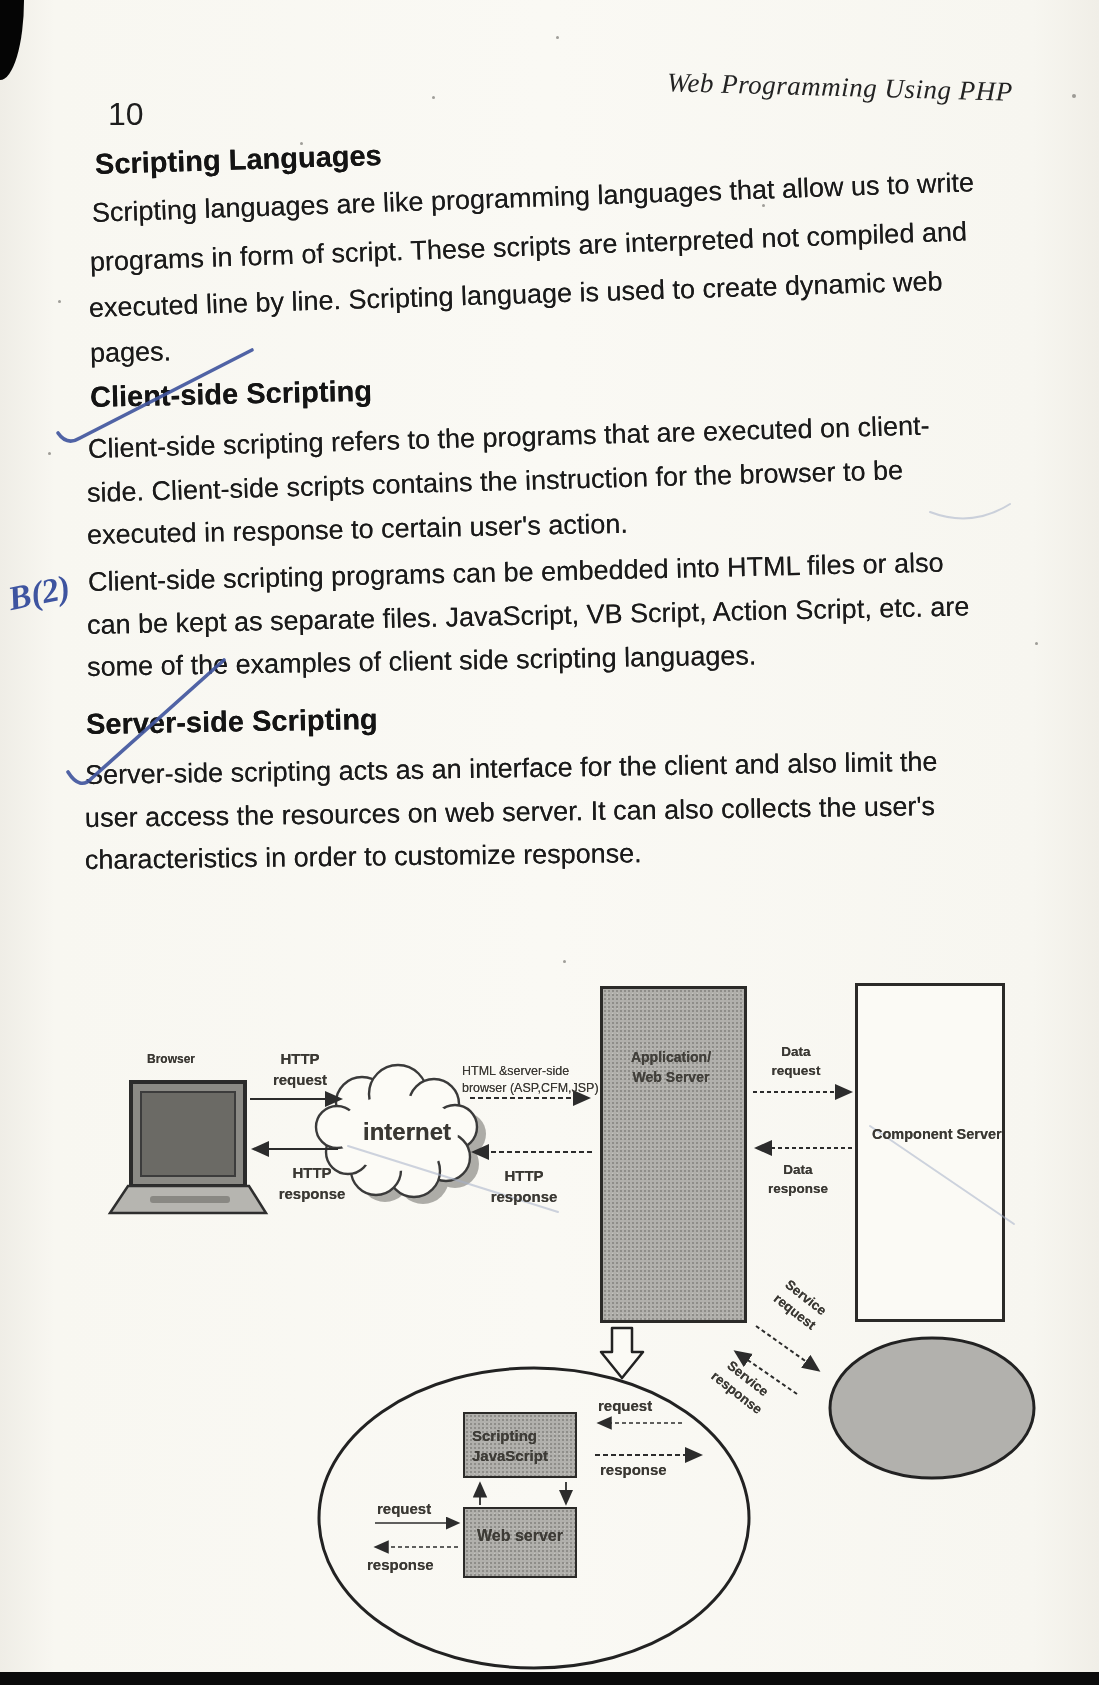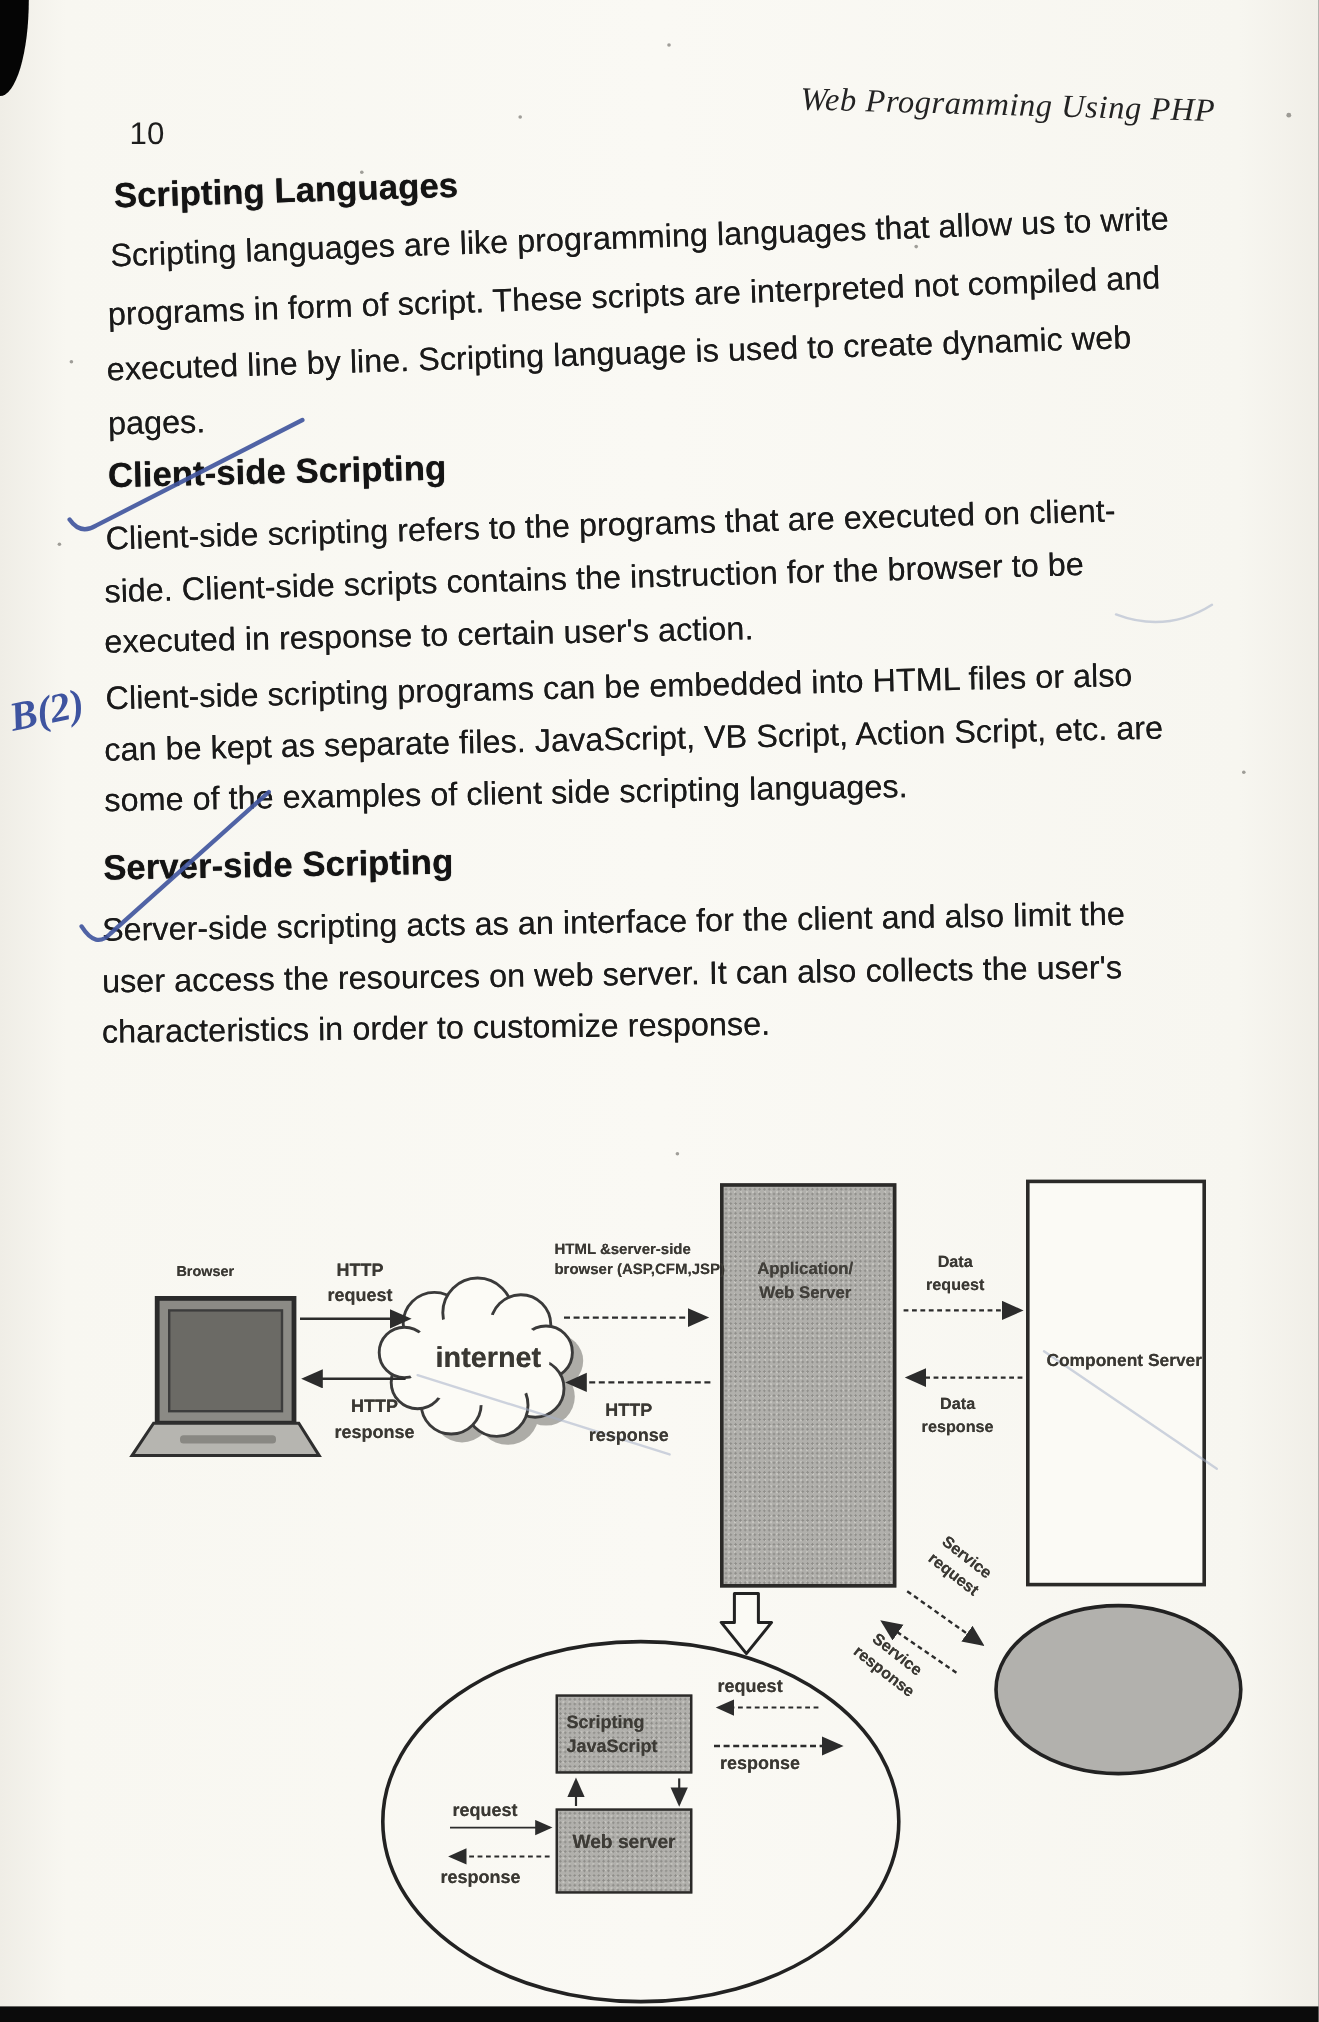--- a/index.html
+++ b/index.html
@@ -6,21 +6,21 @@
   .page{
     position:relative;width:1099px;height:1685px;overflow:hidden;
     background:linear-gradient(90deg,#efede6,#f8f7f1 5%,#faf9f4 50%,#f7f6f0 94%,#f0eee7);
     font-family:"Liberation Sans",sans-serif;color:#1b1b1b;
   }
   .corner-tl{position:absolute;top:0;left:0;width:24px;height:80px;background:#050505;
     border-bottom-right-radius:100% 100%;}
   .bottom-bar{position:absolute;left:0;bottom:0;width:1099px;height:13px;background:#0b0b0b;}
   .hdr{position:absolute;top:72px;right:86px;font-family:"Liberation Serif",serif;
     font-style:italic;font-size:27px;color:#232323;transform:rotate(1.6deg);letter-spacing:.5px;}
-  .pagenum{position:absolute;top:96px;left:108px;font-size:26px;color:#1d1d1d;}
+  .pagenum{position:absolute;top:96px;left:108px;font-size:32px;color:#1d1d1d;}
   .bhead{position:absolute;white-space:nowrap;font-size:29px;font-weight:700;color:#141414;
     transform-origin:left center;text-shadow:0 0 .6px rgba(20,20,20,.9);}
   .bline{position:absolute;white-space:nowrap;font-size:27px;color:#1a1a1a;
     transform-origin:left center;text-shadow:0 0 .5px rgba(25,25,25,.85);}
   .margin-note{position:absolute;left:8px;top:574px;font-family:"Liberation Serif",serif;
     font-style:italic;font-size:34px;color:#3e54a0;transform:rotate(-12deg);font-weight:700;}
   .dlabel{position:absolute;font-weight:700;color:#3a3833;white-space:nowrap;
     text-shadow:0 0 .5px rgba(55,53,48,.8);}
   .ctr{transform:translateX(-50%);text-align:center;}
   .box{position:absolute;border:3px solid #2b2a28;box-sizing:border-box;}
@@ -145,21 +145,21 @@
     <div>request</div>
   </div>
 
   <div class="dlabel" style="left:363px;top:1118px;font-size:24px;">internet</div>
 
   <div class="dlabel ctr" style="left:312px;top:1162px;font-size:15px;line-height:21px;">
     <div>HTTP</div>
     <div>response</div>
   </div>
 
-  <div class="dlabel" style="left:462px;top:1033px;font-size:12.5px;line-height:17px;font-weight:700;">
+  <div class="dlabel" style="left:462px;top:1063px;font-size:12.5px;line-height:17px;font-weight:400;">
     <div>HTML &amp;server-side</div>
     <div>browser (ASP,CFM,JSP)</div>
   </div>
 
   <div class="dlabel ctr" style="left:524px;top:1165px;font-size:15px;line-height:21px;">
     <div>HTTP</div>
     <div>response</div>
   </div>
 
   <div class="dlabel ctr" style="left:671px;top:1047px;font-size:14px;line-height:20px;color:#413f3a;">

